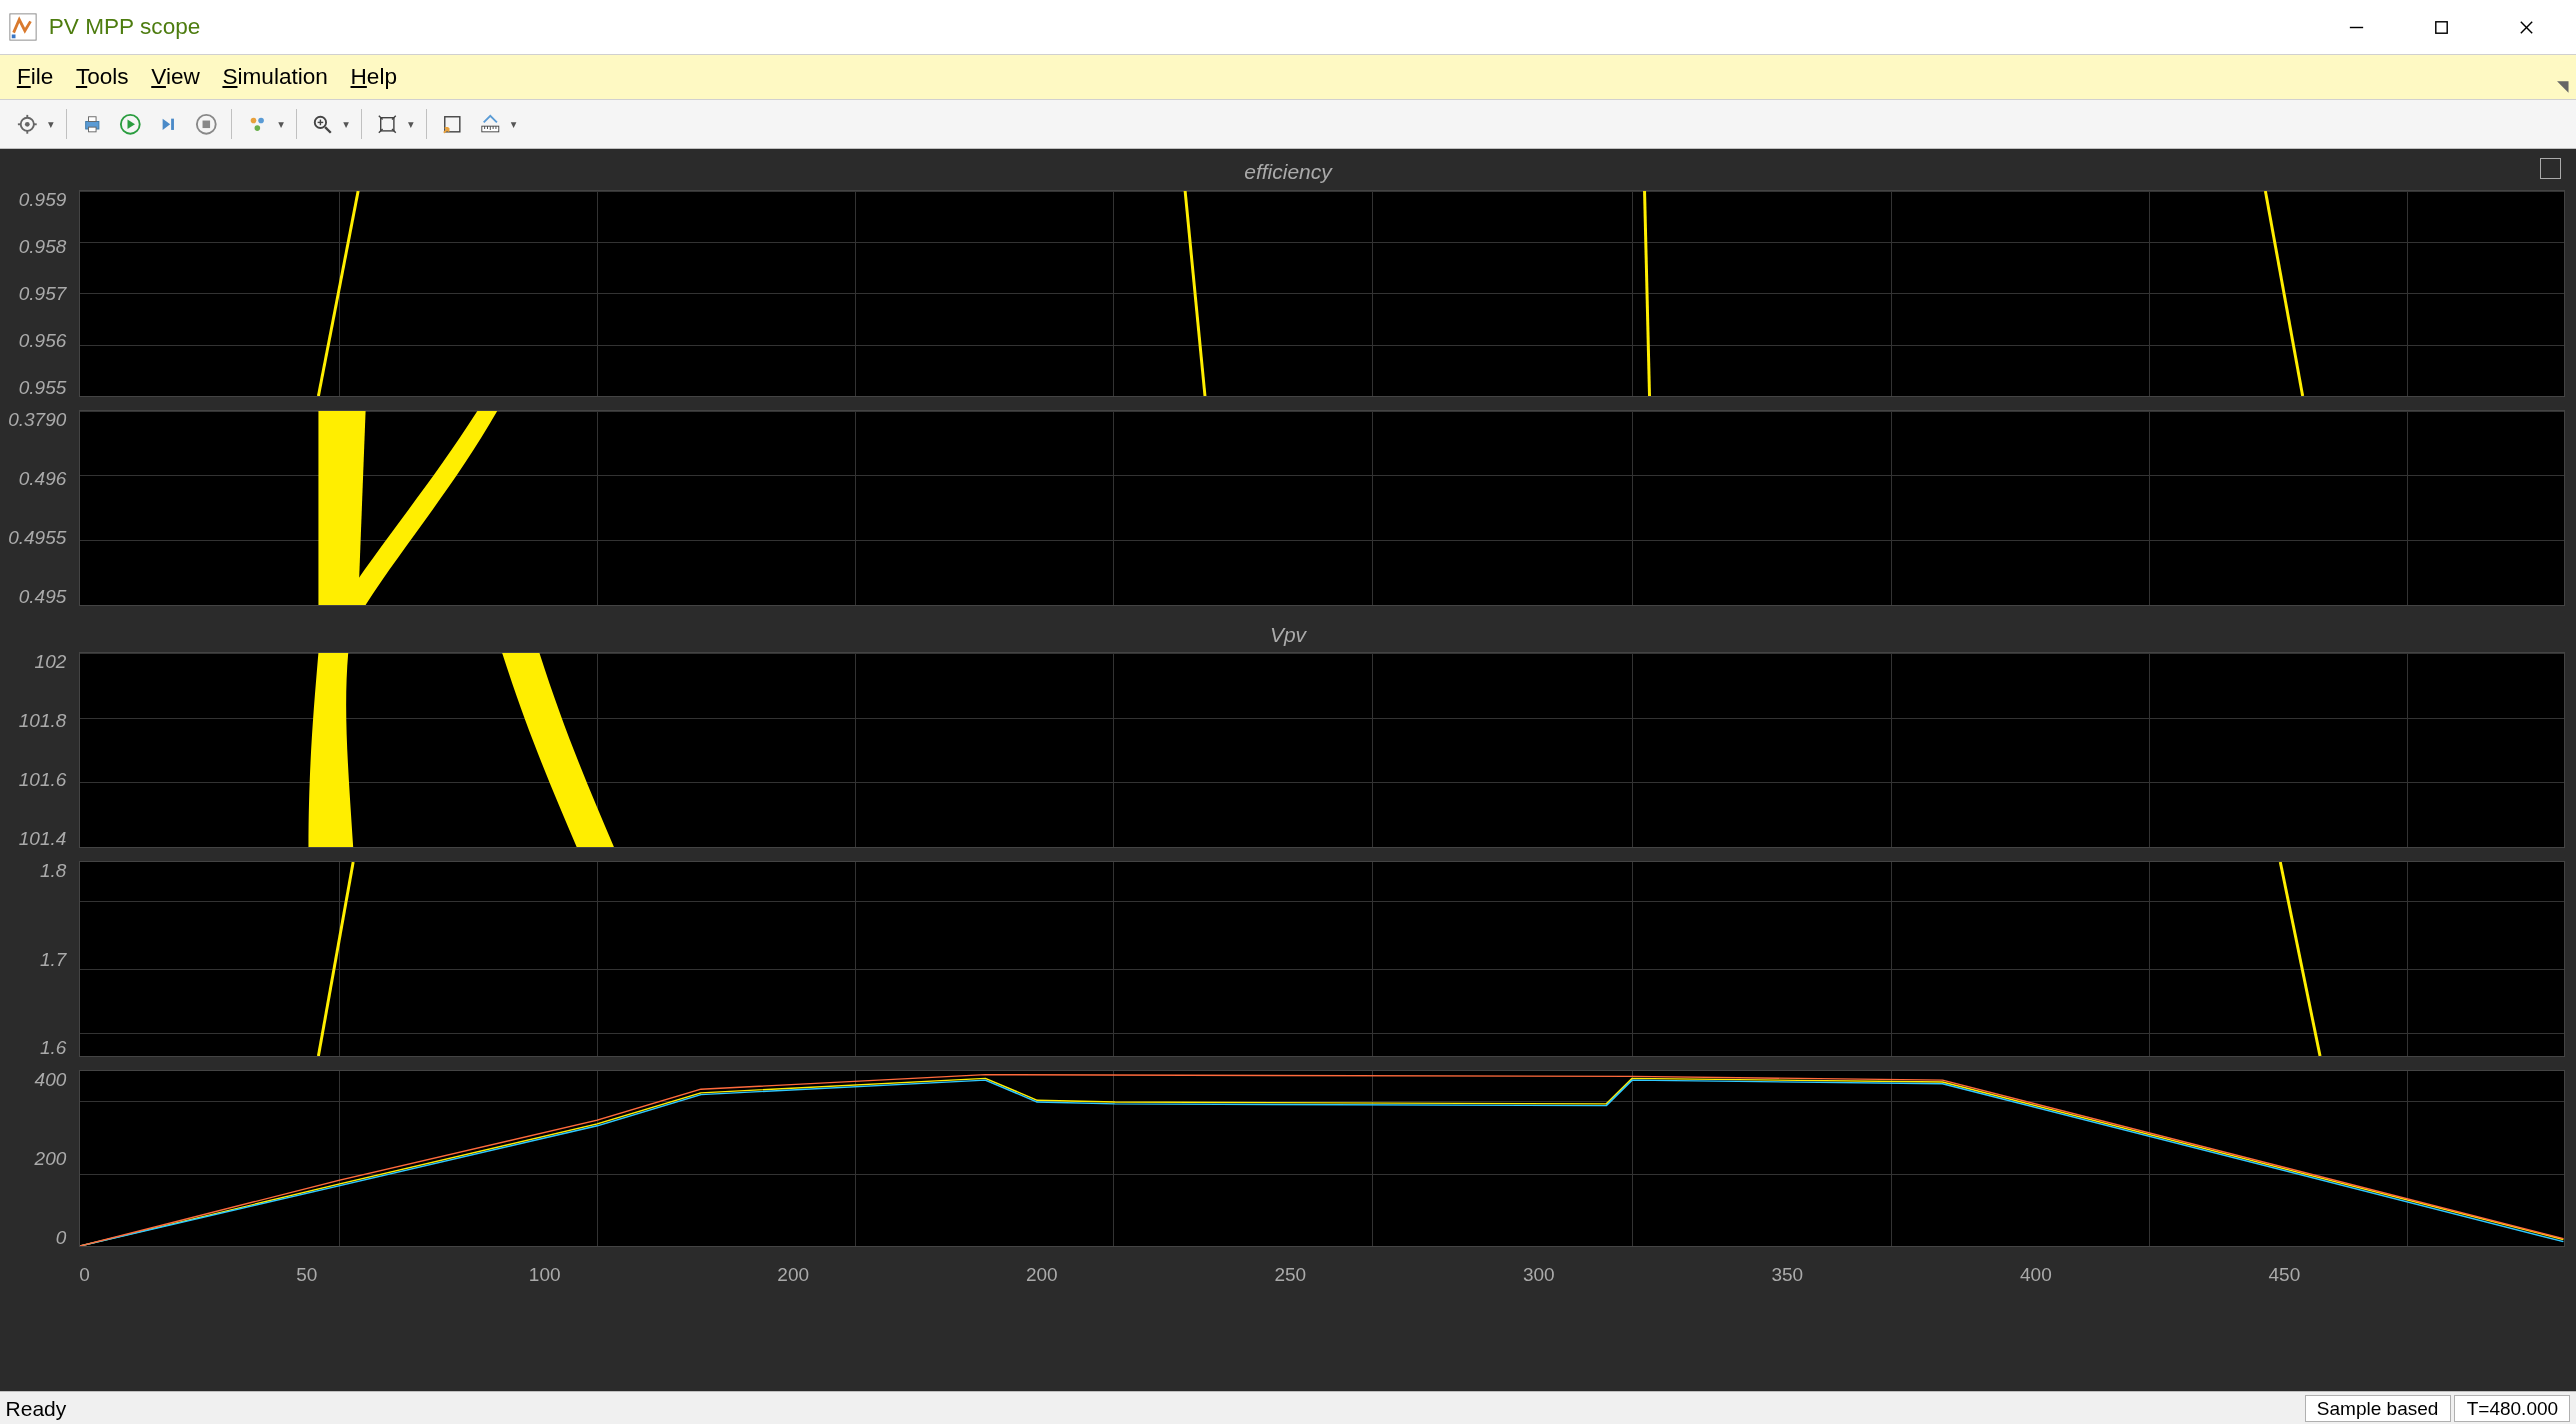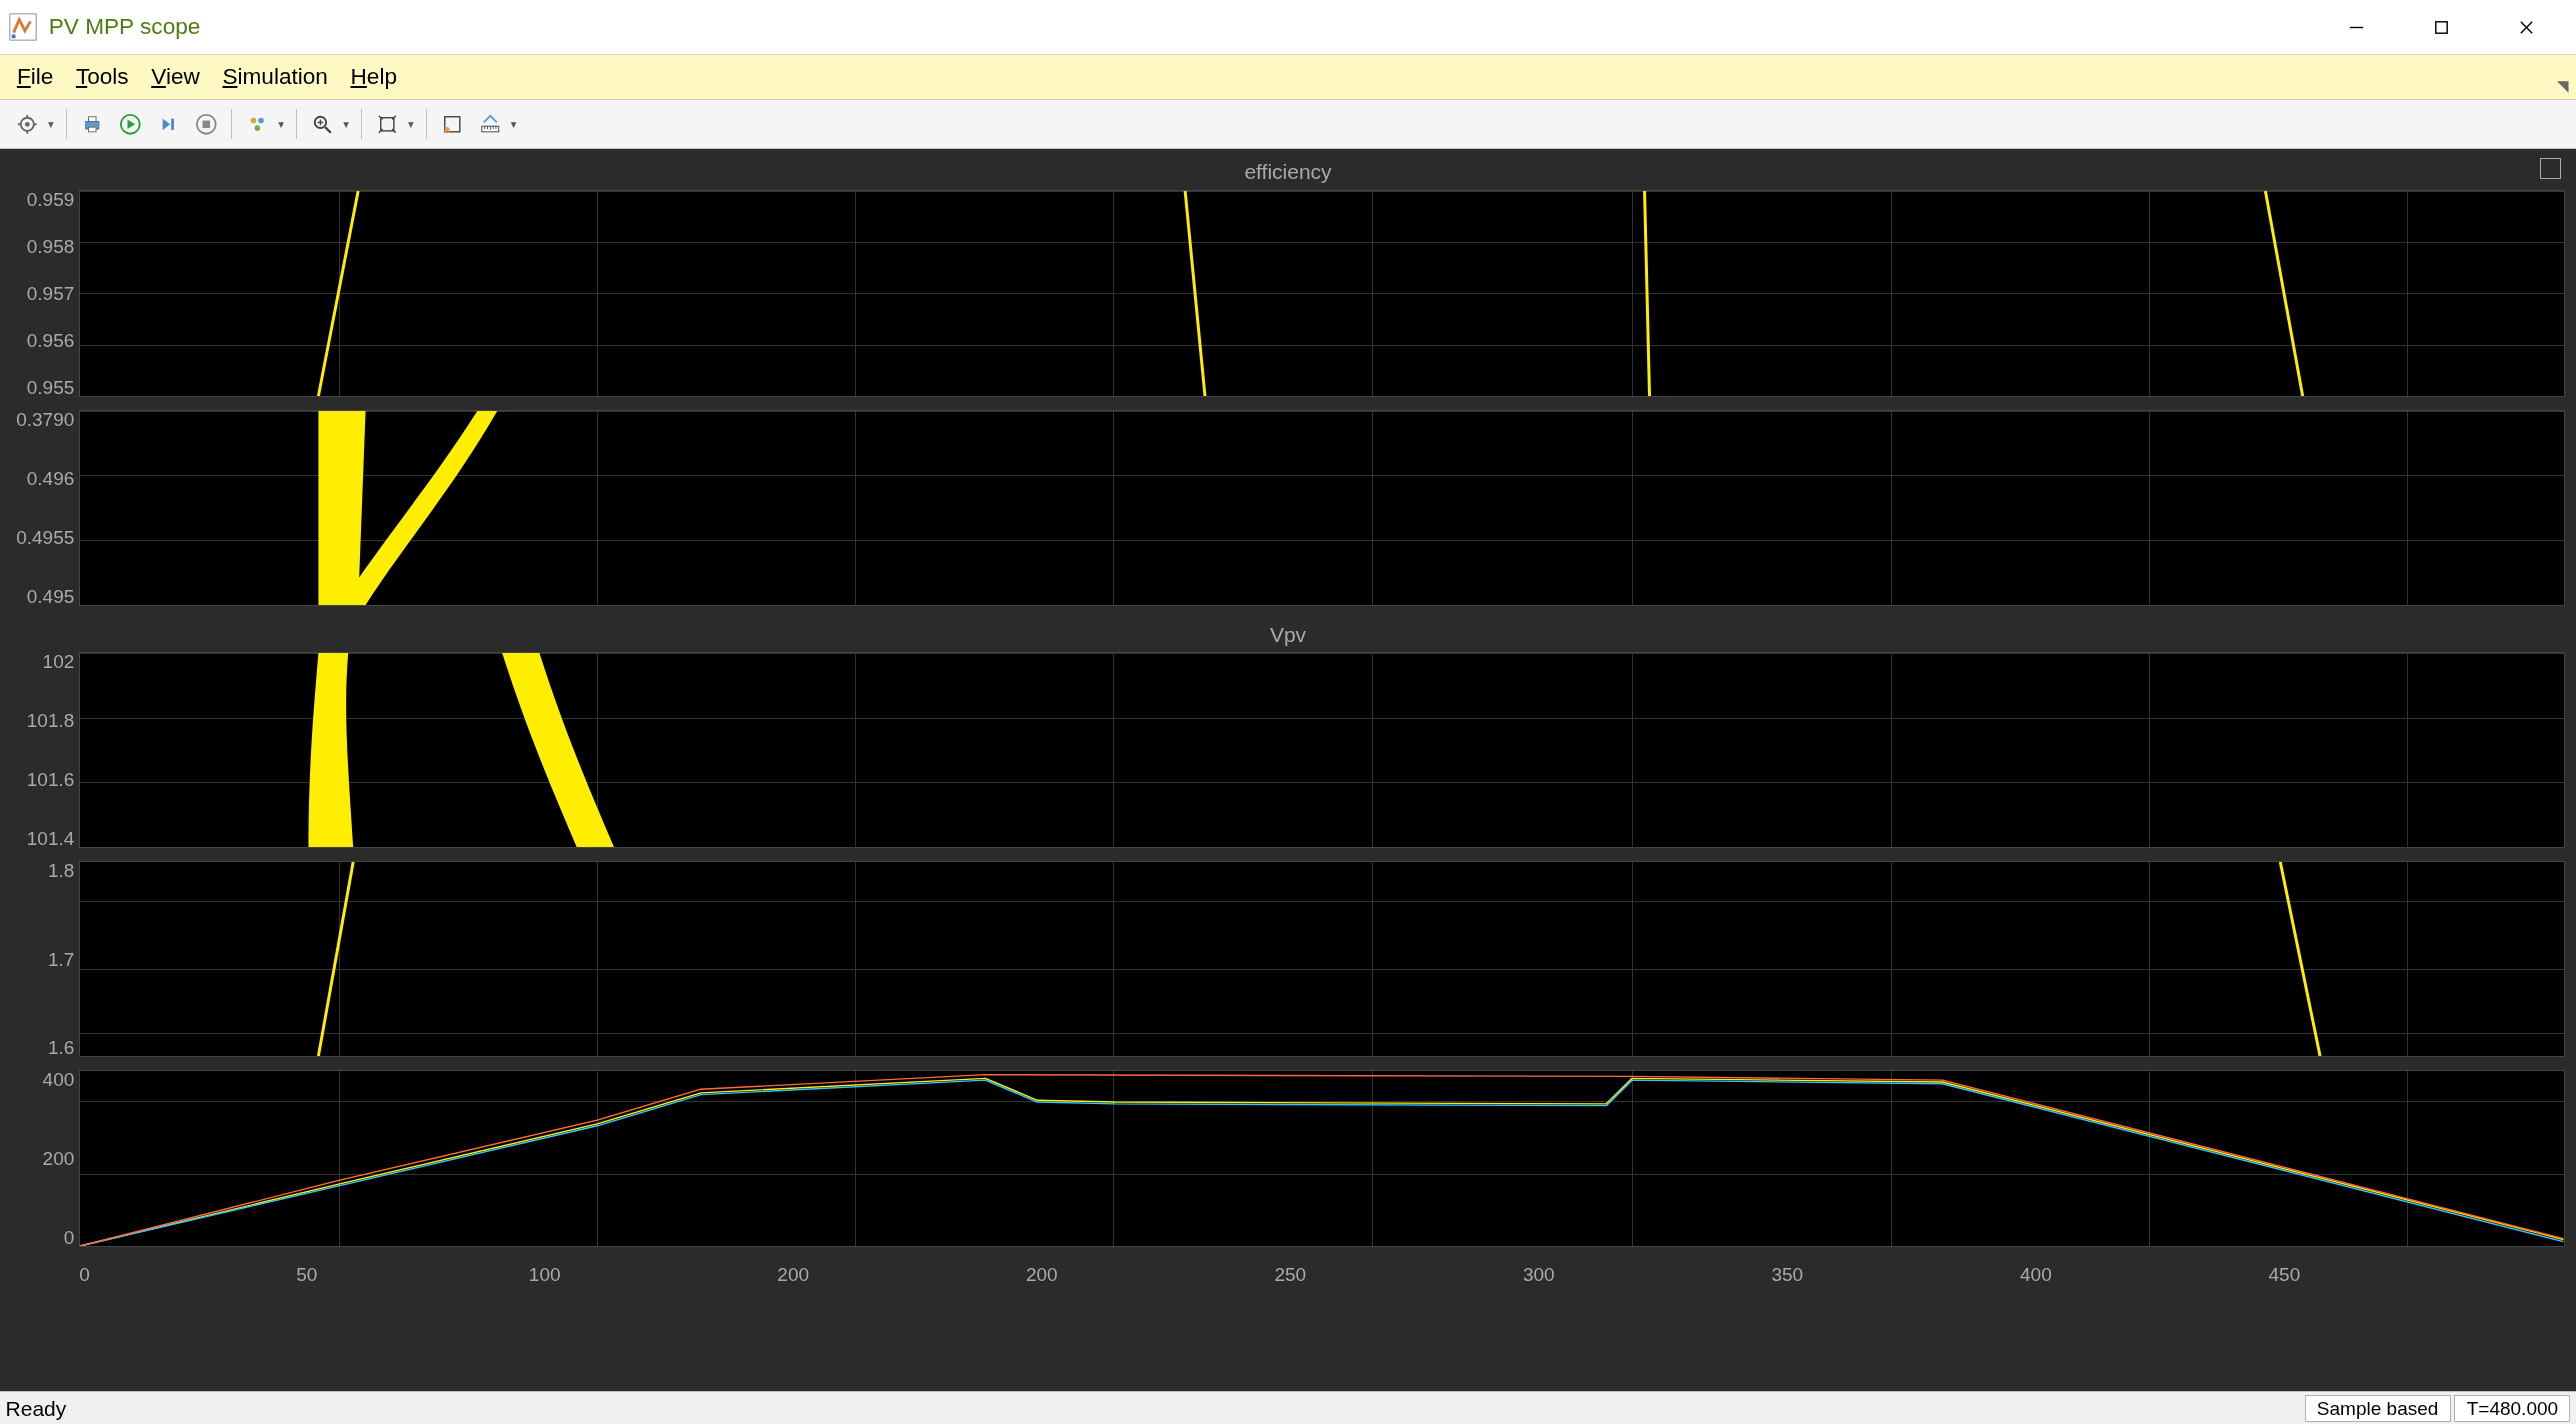--- a/index.html
+++ b/index.html
@@ -21,24 +21,24 @@
     .toolbar { background: #f5f5f5; height: 49px; display: flex; align-items: center; padding: 0 9.4px; gap: 1.9px; border-bottom: 0.9px solid #c0c0c0; }
     .tbtn { width: 36px; height: 36px; display: flex; align-items: center; justify-content: center; border: 0.9px solid transparent; border-radius: 2.8px; cursor: pointer; position: relative; }
     .tbtn.drop { width: 49px; padding-right: 13px; }
     .tbtn.drop::after { content: "▾"; position: absolute; right: 3.8px; font-size: 11.3px; color: #555; }
     .tsep { width: 0.9px; height: 30px; background: #c0c0c0; margin: 0 5.6px; }
     .tbtn svg { width: 22.6px; height: 22.6px; }
     
     .scope-area { flex: 1; background: #2b2b2b; display: flex; flex-direction: column; padding: 7.5px 11.3px 3.8px 11.3px; gap: 13px; position: relative; }
     .maximize-icon { position: absolute; top: 9.4px; right: 15px; width: 21px; height: 21px; border: 1.9px solid #aaa; cursor: pointer; }
     
-    .plot-row { display: flex; flex-direction: column; }
+    .plot-row { display: flex; flex-direction: column; font-style: italic; }
     .plot-title { color: #aaa; font-size: 21px; text-align: center; padding: 3.8px 0 5.6px 0; }
     .plot-body { display: flex; height: var(--ph, 188px); }
-    .y-axis { width: 68px; display: flex; flex-direction: column; justify-content: space-between; align-items: flex-end; padding-right: 5px; }
+    .y-axis { width: 68px; display: flex; flex-direction: column; justify-content: space-between; align-items: flex-end; padding-right: 13px; }
     .y-axis span { color: #aaa; font-size: 19px; line-height: 1; }
     .plot-canvas { flex: 1; background: #000; border: 0.9px solid #444; position: relative; overflow: hidden; }
     .grid-v { position: absolute; top: 0; bottom: 0; width: 0.9px; background: #333; }
     .grid-h { position: absolute; left: 0; right: 0; height: 0.9px; background: #333; }
     .plot-canvas svg { position: absolute; top: 0; left: 0; width: 100%; height: 100%; }
     
     .x-axis-row { display: flex; margin-top: 3.8px; margin-bottom: 7.5px; }
     .x-axis-spacer { width: 68px; }
     .x-axis { flex: 1; display: flex; justify-content: space-between; }
     .x-axis span { color: #aaa; font-size: 19px; transform: translateX(-50%); }

